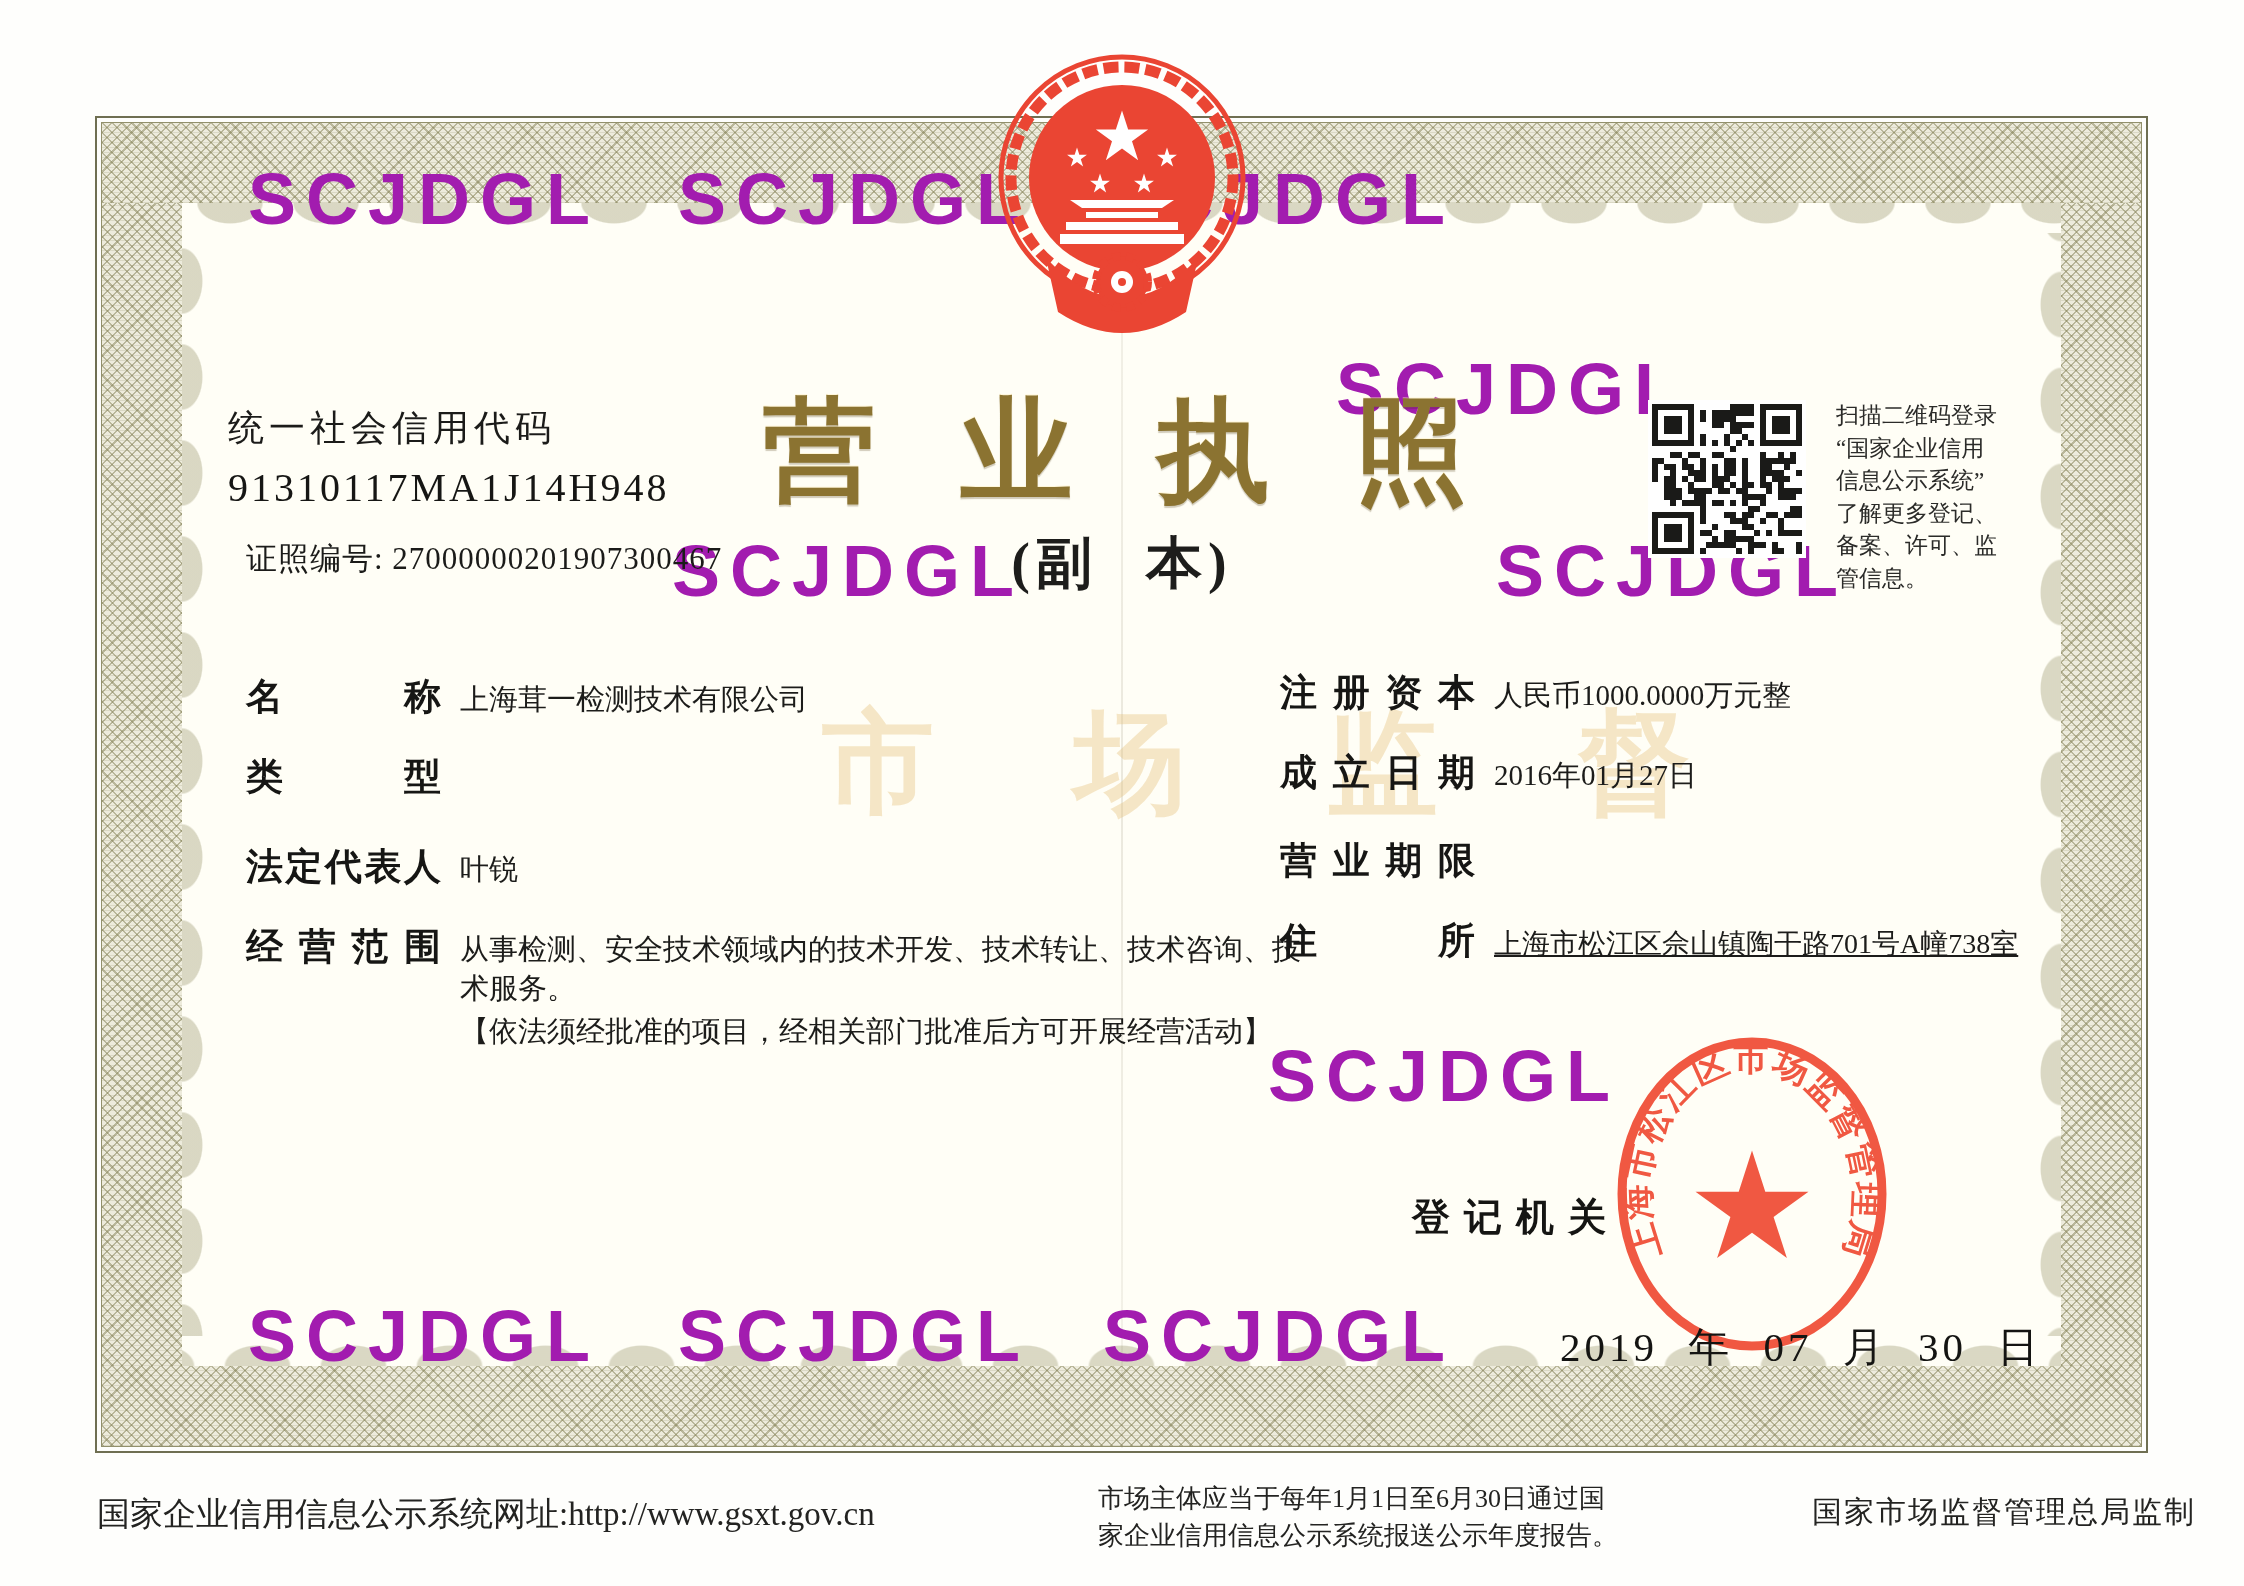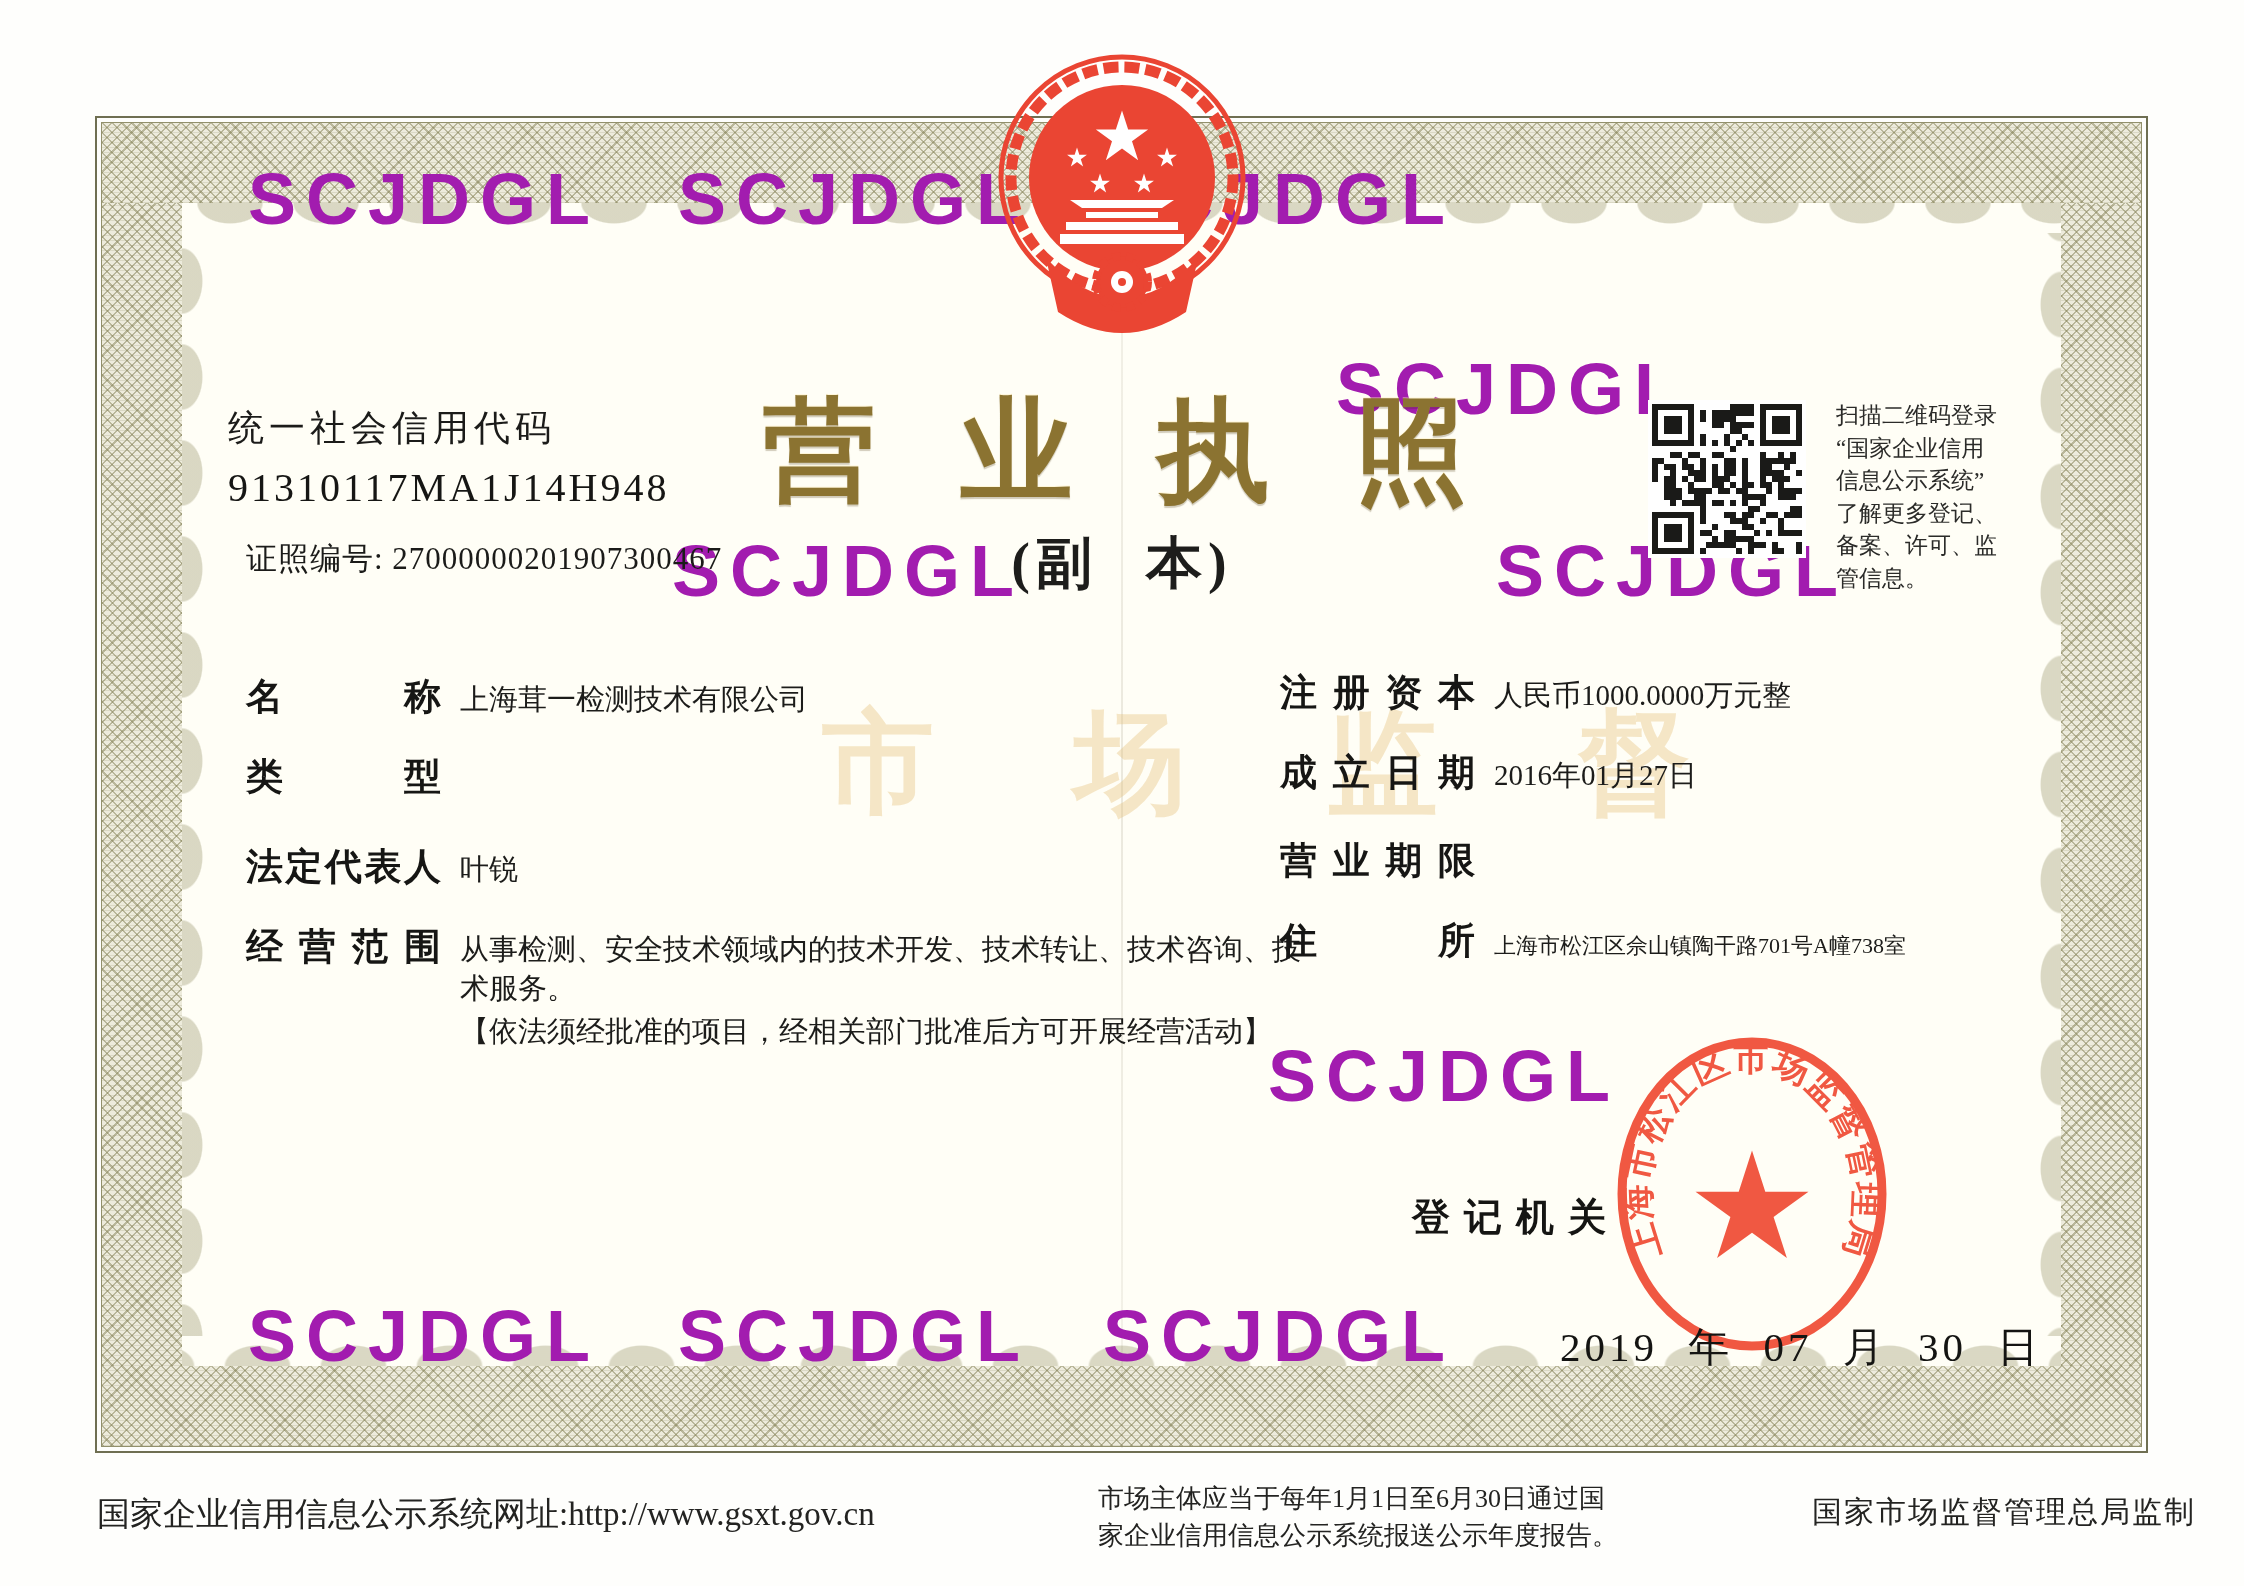--- a/index.html
+++ b/index.html
@@ -59,21 +59,21 @@
 
   #qr-box{left:1648px;top:400px;width:158px;height:158px;background:#ffffff;}
   #qr-caption{left:1836px;top:400px;width:208px;font-size:23px;line-height:32.5px;color:#2b2b29;}
 
   
   .frow{position:absolute;display:flex;align-items:baseline;}
   .flabel{width:195px;display:flex;justify-content:space-between;
      font-family:"Liberation Sans",sans-serif;font-weight:600;font-size:37px;color:#161614;flex:none;}
   .fvalue{margin-left:19px;font-size:29px;line-height:1.35;color:#1c1c1a;}
   .fvalue.wide{width:862px;}
-  .fvalue.addr{font-size:22px;}
+  .fvalue.addr{font-size:28px;text-decoration:underline;}
   .fnote{margin-top:4px;}
 
   
   #reg-label{left:1412px;top:1192px;font-family:"Liberation Sans",sans-serif;
      font-weight:600;font-size:38px;letter-spacing:14px;color:#151513;white-space:nowrap;}
   #seal{left:1606px;top:1028px;opacity:.92;}
   #date{left:1560px;top:1320px;font-size:41px;letter-spacing:4px;word-spacing:16px;color:#141412;white-space:nowrap;}
 
   
   #footer-left{left:97px;top:1492px;font-size:33px;color:#232321;}

